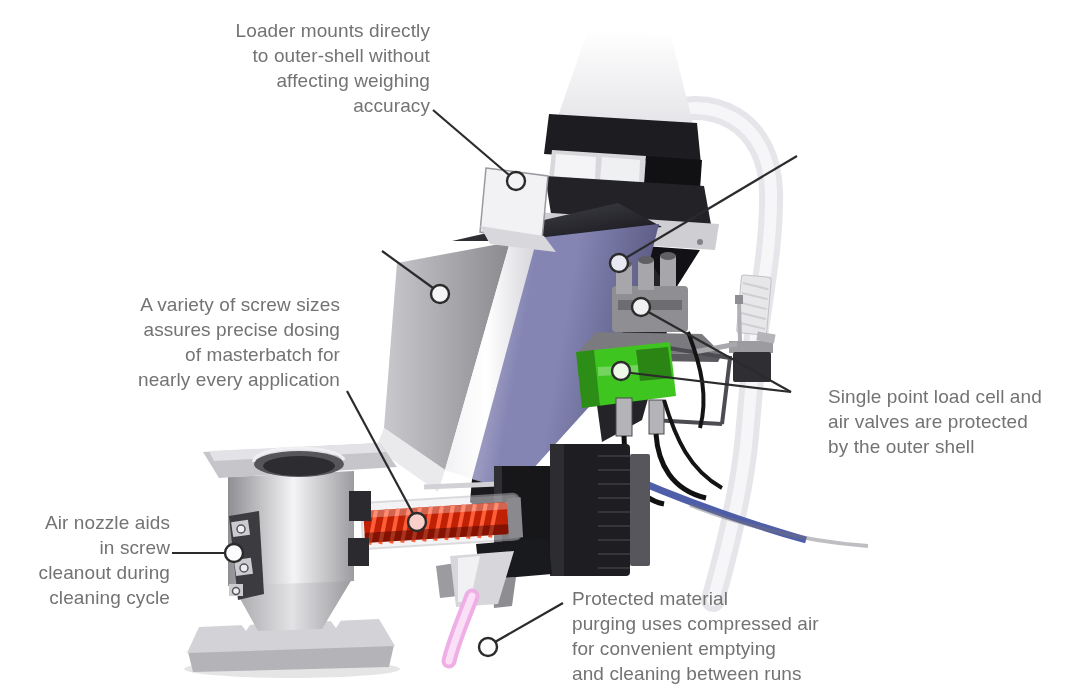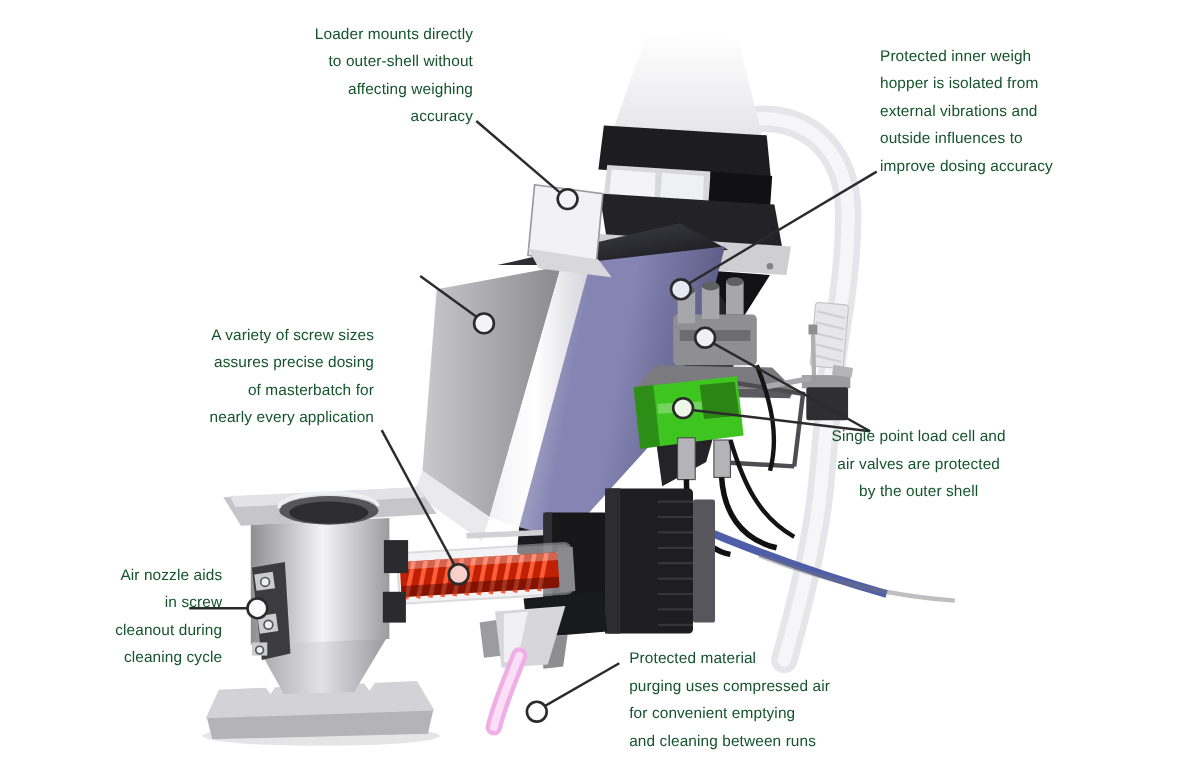--- a/index.html
+++ b/index.html
@@ -2,21 +2,21 @@
 <html><head>
 <meta charset="utf-8">
 <style>
   html,body{margin:0;padding:0;background:#ffffff;}
   .canvas{
     position:relative;width:1080px;height:695px;background:#ffffff;
     overflow:hidden;font-family:"Liberation Sans", sans-serif;
   }
   .machine-svg{position:absolute;left:0;top:0;}
   .callout{
-    position:absolute;font-size:14px;line-height:25px;color:#14532d;
+    position:absolute;font-size:19px;line-height:25px;color:#737373;
     white-space:pre-line;letter-spacing:.1px;
   }
   .r{text-align:right;}
 </style>
 </head>
 <body>
 
 <div class="canvas">
 
 <svg class="machine-svg" width="1080" height="695" viewBox="0 0 1080 695">
@@ -236,37 +236,32 @@
     <circle cx="234" cy="553" r="9" fill="#fcfcfe"></circle>
     <circle cx="488" cy="647" r="9" fill="#ffffff"></circle>
   </g>
 </svg>
 
 <div class="callout r" style="right:650px;top:18px;">Loader mounts directly
 to outer-shell without
 affecting weighing
 accuracy</div>
 
-<div class="callout" style="left:800px;top:38px;">Protected inner weigh
-hopper is isolated from
-external vibrations and
-outside influences to
-improve dosing accuracy</div>
 
 
 <div class="callout r" style="right:740px;top:292px;">A variety of screw sizes
 assures precise dosing
 of masterbatch for
 nearly every application</div>
 
-<div class="callout" style="left:756px;top:384px;text-align:center;">Single point load cell and
+<div class="callout" style="left:828px;top:384px;">Single point load cell and
 air valves are protected
 by the outer shell</div>
 
-<div class="callout r" style="right:878px;top:510px;">Air nozzle aids
+<div class="callout r" style="right:910px;top:510px;">Air nozzle aids
 in screw
 cleanout during
 cleaning cycle</div>
 
 <div class="callout" style="left:572px;top:586px;">Protected material
 purging uses compressed air
 for convenient emptying
 and cleaning between runs</div>
 
 </div>

